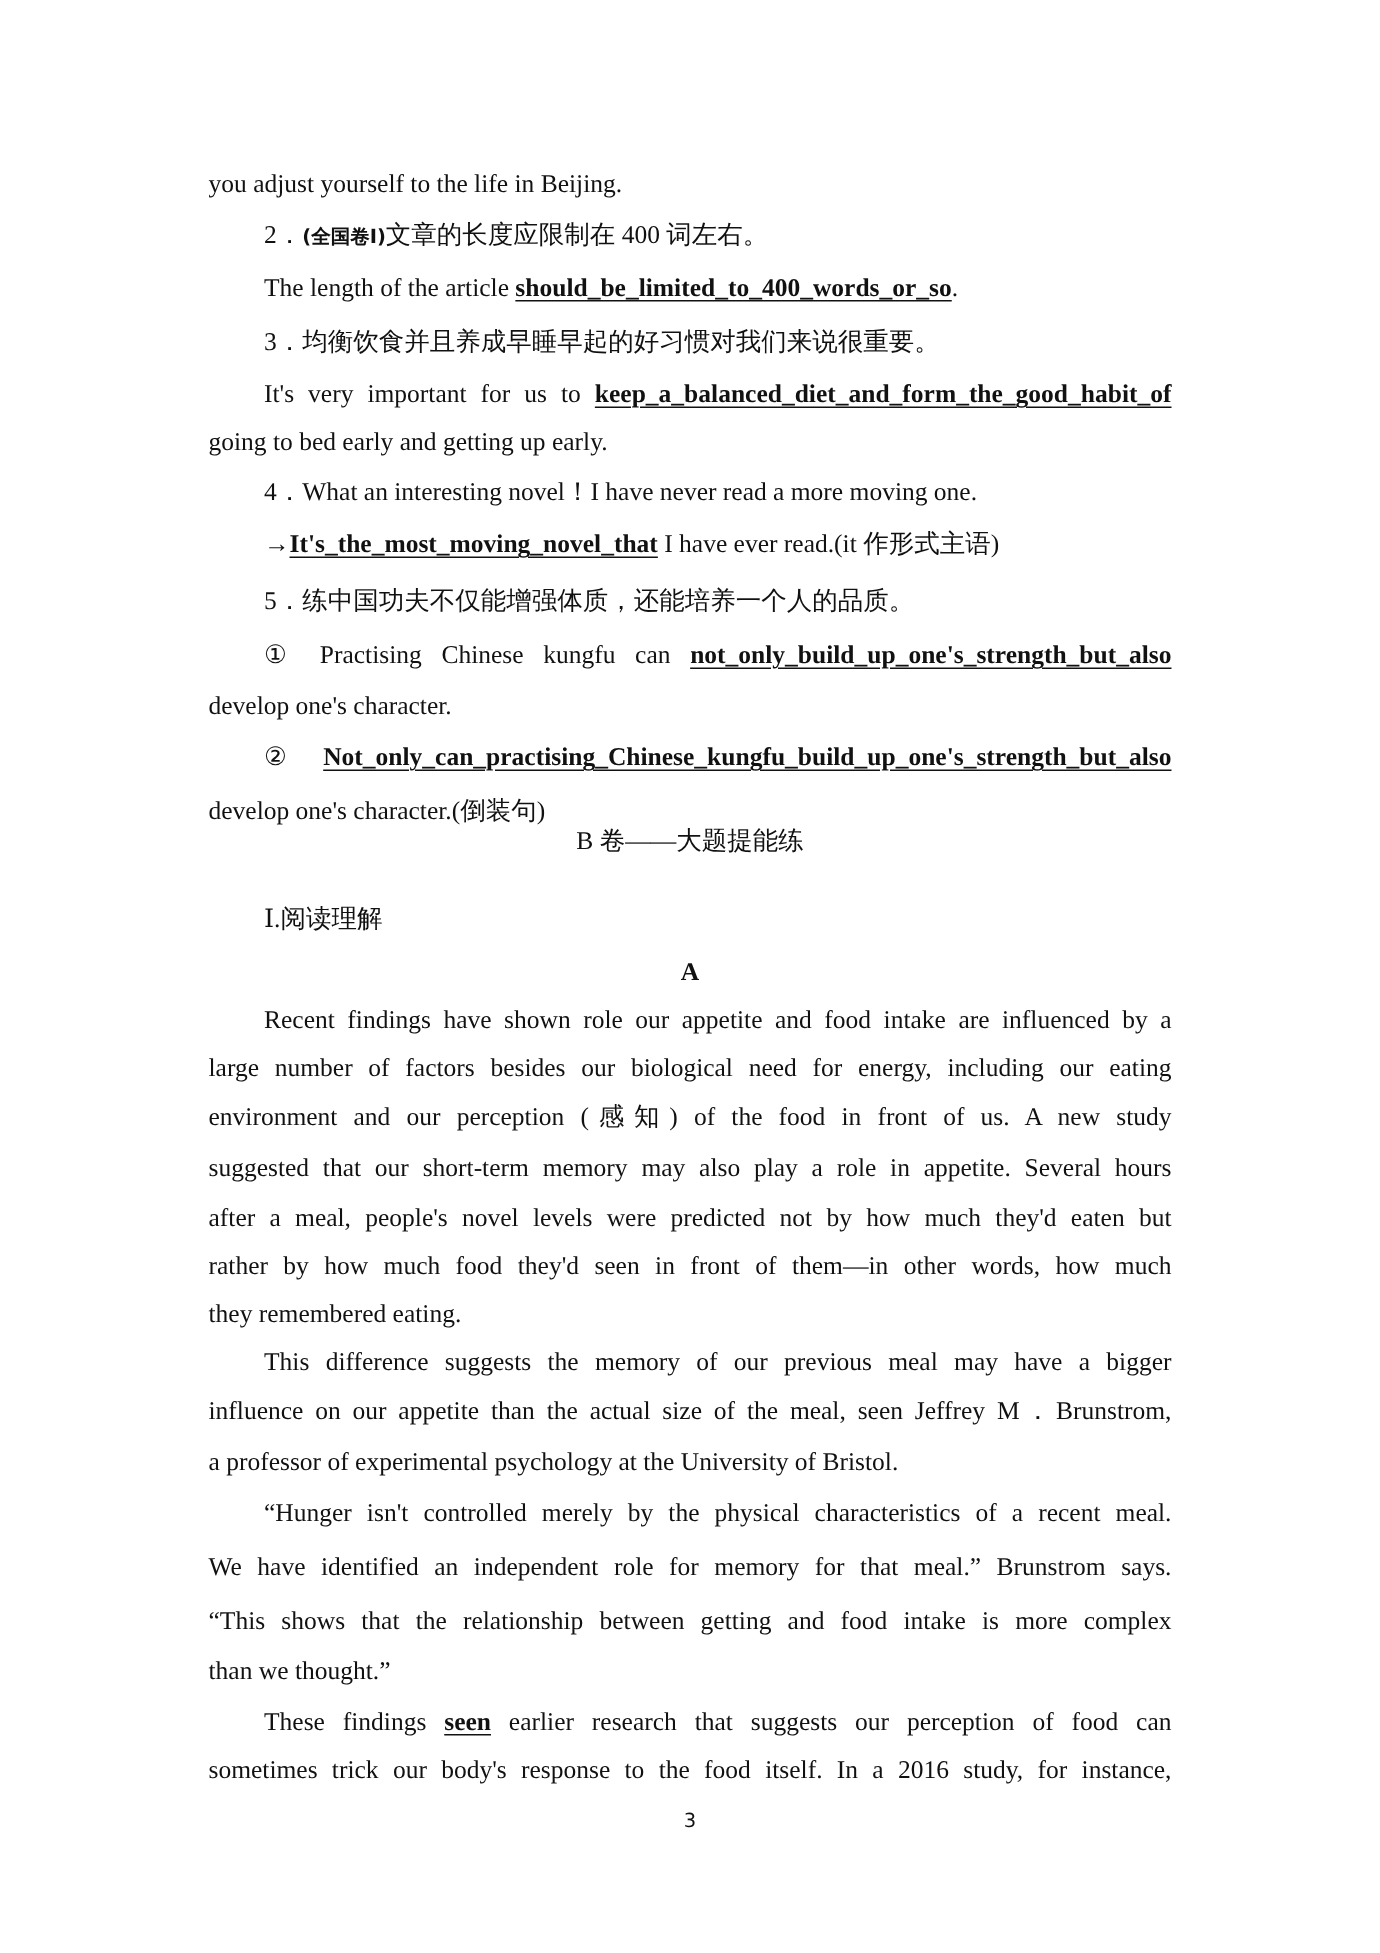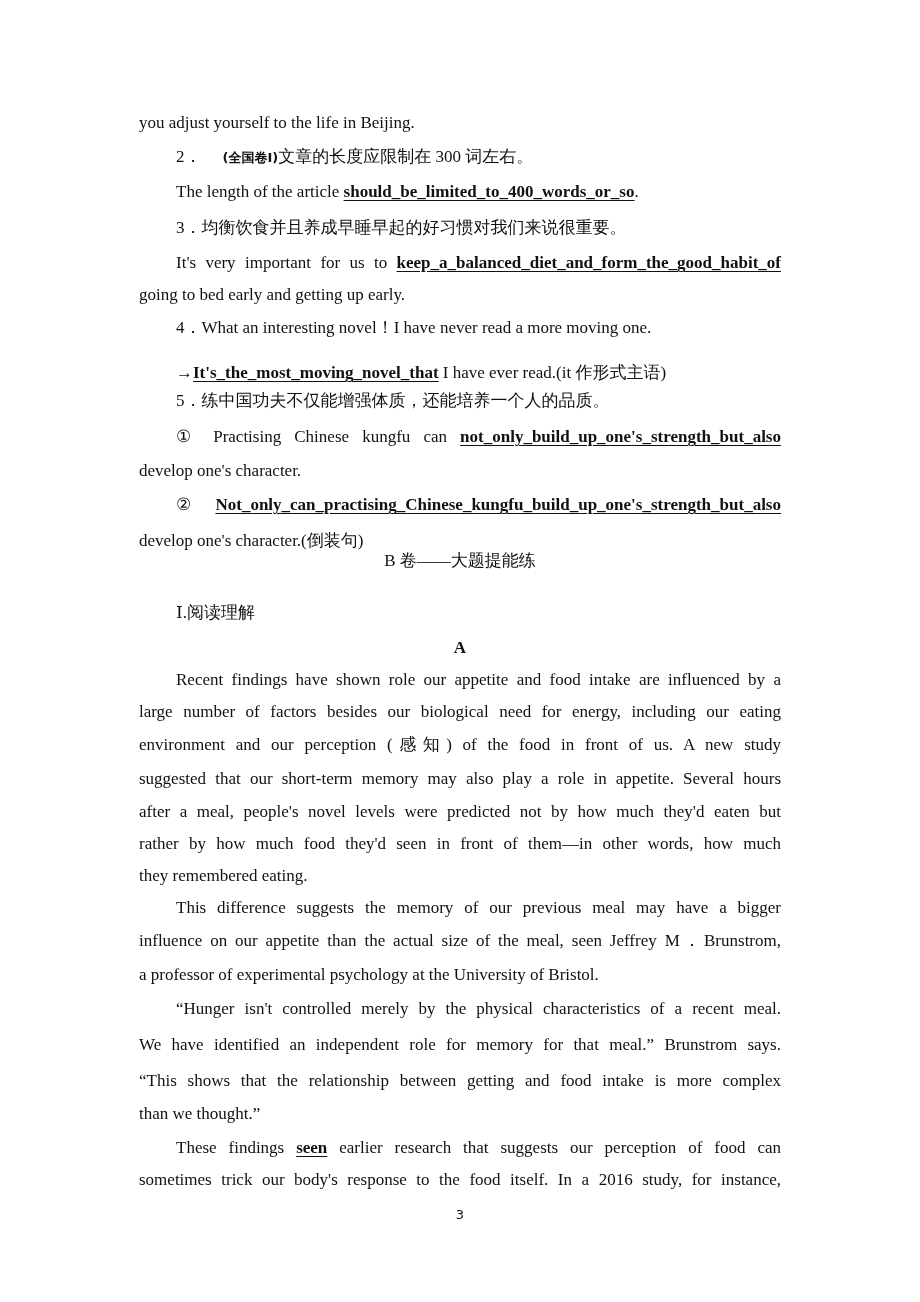--- a/index.html
+++ b/index.html
@@ -3,48 +3,48 @@
 <meta charset="utf-8">
 <style>
   html, body { margin: 0; padding: 0; background: #ffffff; }
   body { width: 920px; height: 1302px; position: relative; overflow: hidden;
          font-family: "Liberation Serif", "DejaVu Serif", serif; color: #111; }
   .page { position: absolute; left: 139px; top: 0; width: 642px; }
   .line { position: absolute; left: 0; width: 642px; font-size: 17px; line-height: 22px; white-space: nowrap; }
   .just { text-align: justify; text-align-last: justify; white-space: normal; }
   .ind { left: 37px; width: 605px; }
   .u { text-decoration: underline; text-decoration-thickness: 1px; text-underline-offset: 3px; font-weight: bold; }
-  .small { font-size: 13px; font-weight: bold; font-family: "DejaVu Sans", sans-serif; margin-left: 21px; }
+  .small { font-size: 13px; font-weight: bold; font-family: "DejaVu Sans", sans-serif; }
   .center { text-align: center; }
   .bold { font-weight: bold; }
   .pagenum { position: absolute; top: 1207px; left: 0; width: 920px; text-align: center;
              font-size: 13px; font-family: "DejaVu Sans", sans-serif; }
 </style>
 </head>
 <body>
 
 <div class="page">
 
   <div class="line" style="top:112px">you adjust yourself to the life in Beijing.</div>
 
   <div class="line ind" style="top:146px">
-    <span>2．</span><span class="small">(全国卷Ⅰ)</span><span>文章的长度应限制在 300 词左右。</span>
+    <span>2．</span><span class="small">(全国卷Ⅰ)</span><span>文章的长度应限制在 400 词左右。</span>
   </div>
   <div class="line ind" style="top:181px">
     <span>The length of the article </span><span class="u">should_be_limited_to_400_words_or_so</span><span>.</span>
   </div>
 
   <div class="line ind" style="top:217px">3．均衡饮食并且养成早睡早起的好习惯对我们来说很重要。</div>
   <div class="line ind just" style="top:252px">
     <span>It's very important for us to </span><span class="u">keep_a_balanced_diet_and_form_the_good_habit_of</span>
   </div>
   <div class="line" style="top:284px">going to bed early and getting up early.</div>
 
   <div class="line ind" style="top:317px">4．What an interesting novel！I have never read a more moving one.</div>
-  <div class="line ind" style="top:362px">
+  <div class="line ind" style="top:352px">
     <span>→</span><span class="u">It's_the_most_moving_novel_that</span><span> I have ever read.(it 作形式主语)</span>
   </div>
 
   <div class="line ind" style="top:390px">5．练中国功夫不仅能增强体质，还能培养一个人的品质。</div>
   <div class="line ind just" style="top:426px">
     <span>①</span><span> Practising Chinese kungfu can </span><span class="u">not_only_build_up_one's_strength_but_also</span>
   </div>
   <div class="line" style="top:460px">develop one's character.</div>
   <div class="line ind just" style="top:494px">
     <span>②</span> <span class="u">Not_only_can_practising_Chinese_kungfu_build_up_one's_strength_but_also</span>

